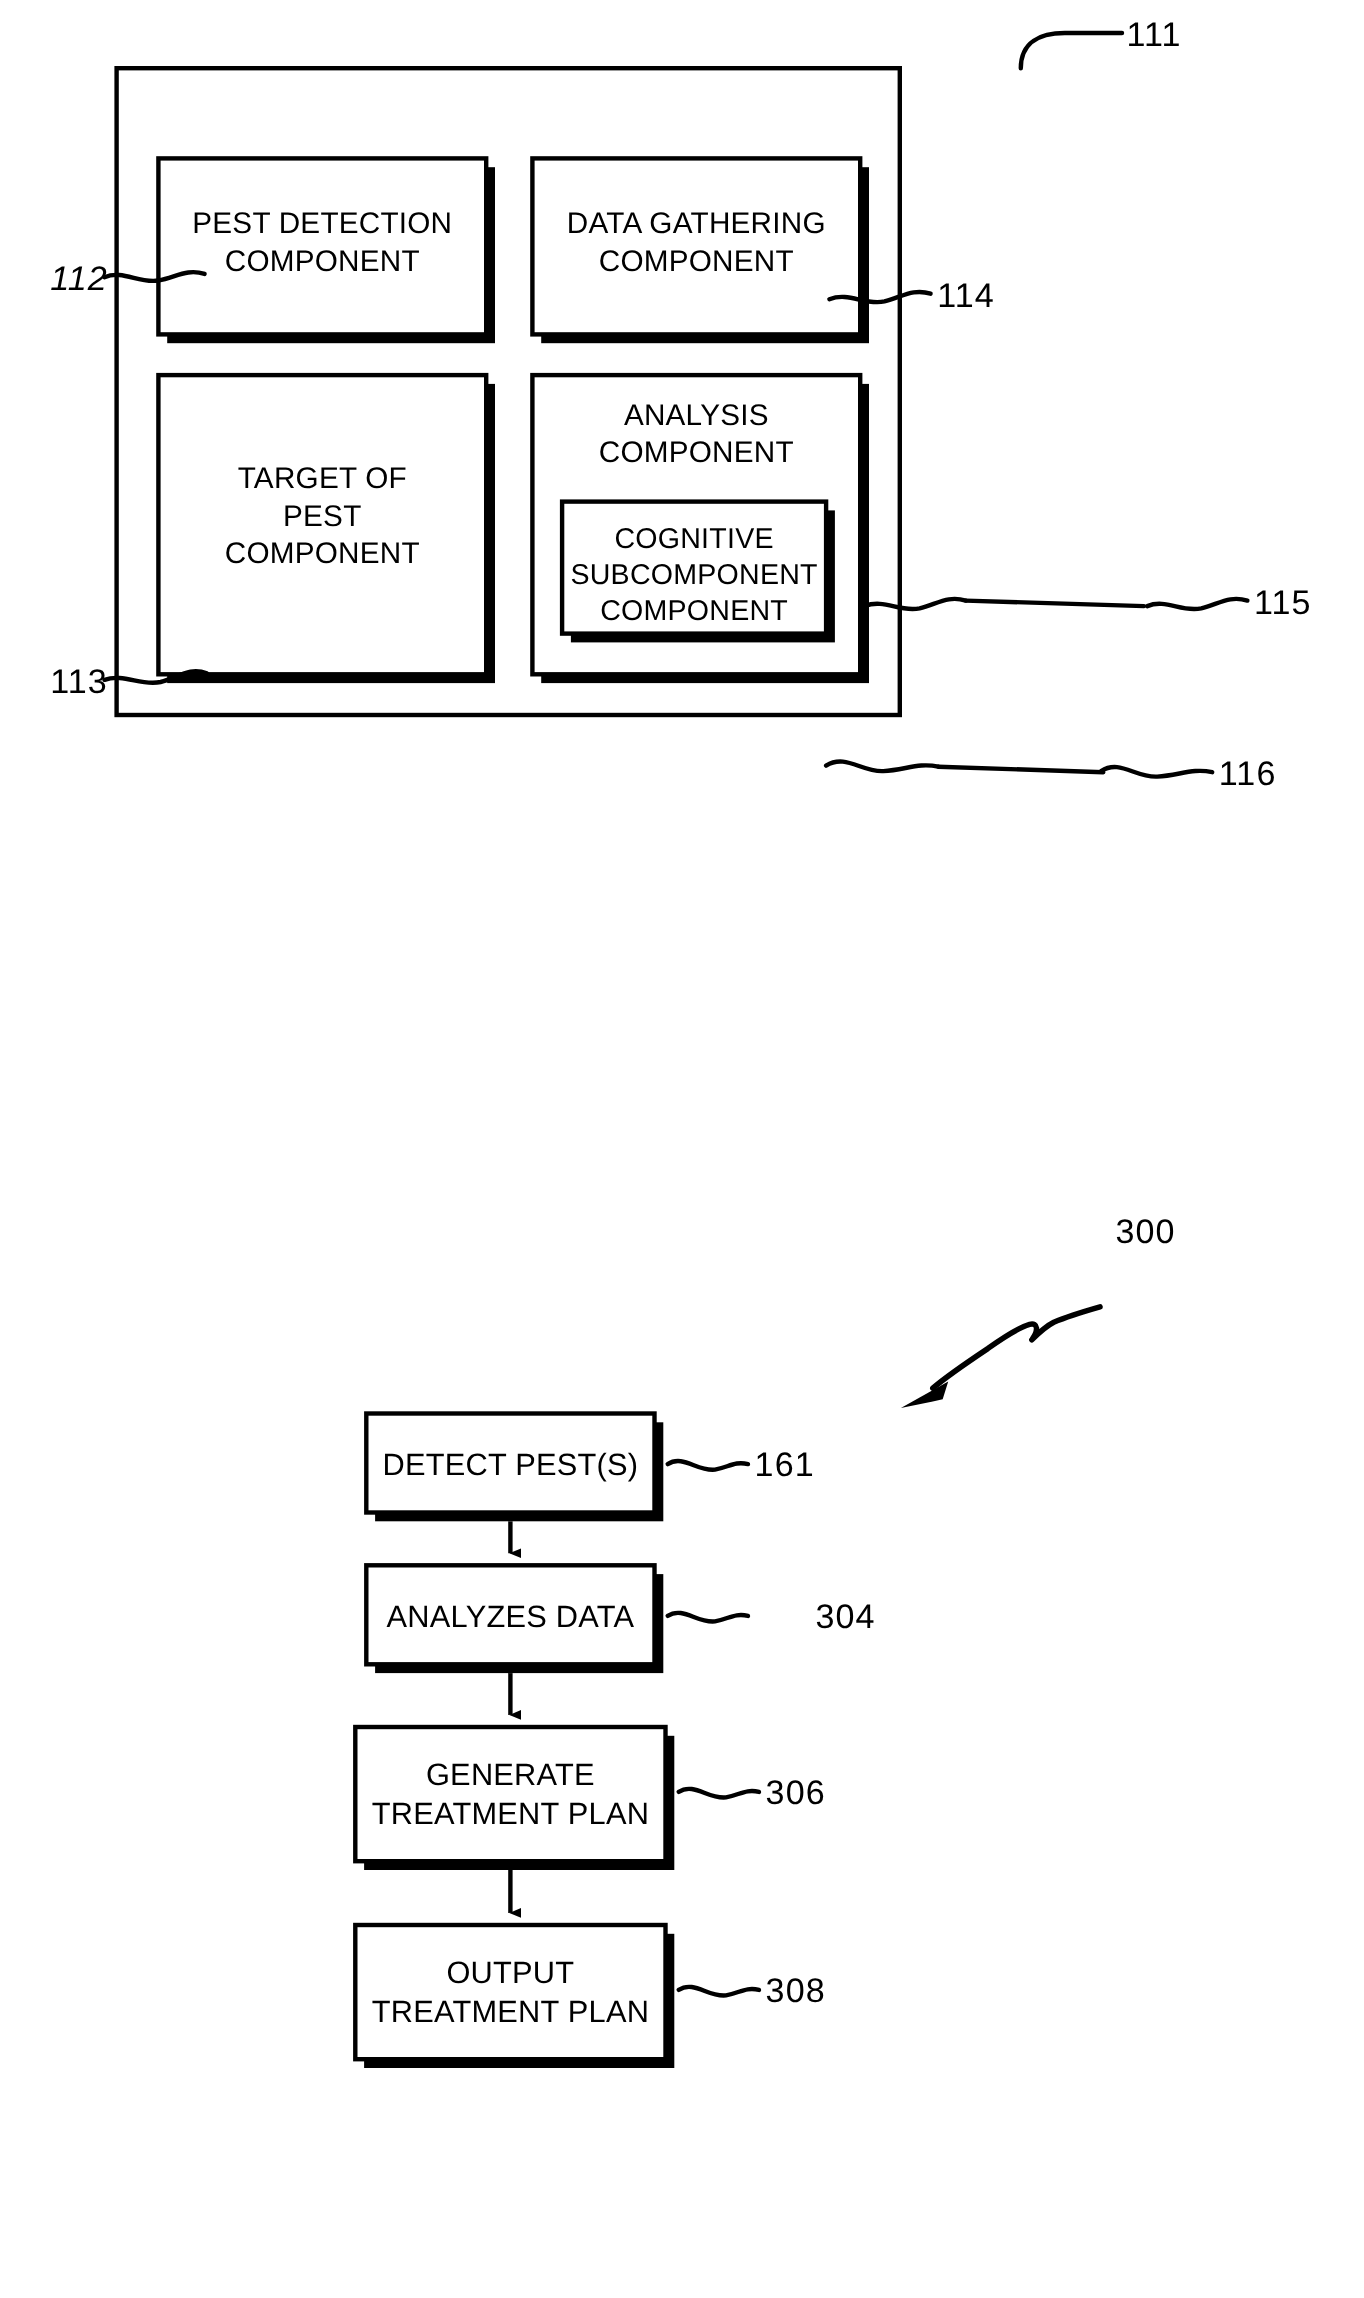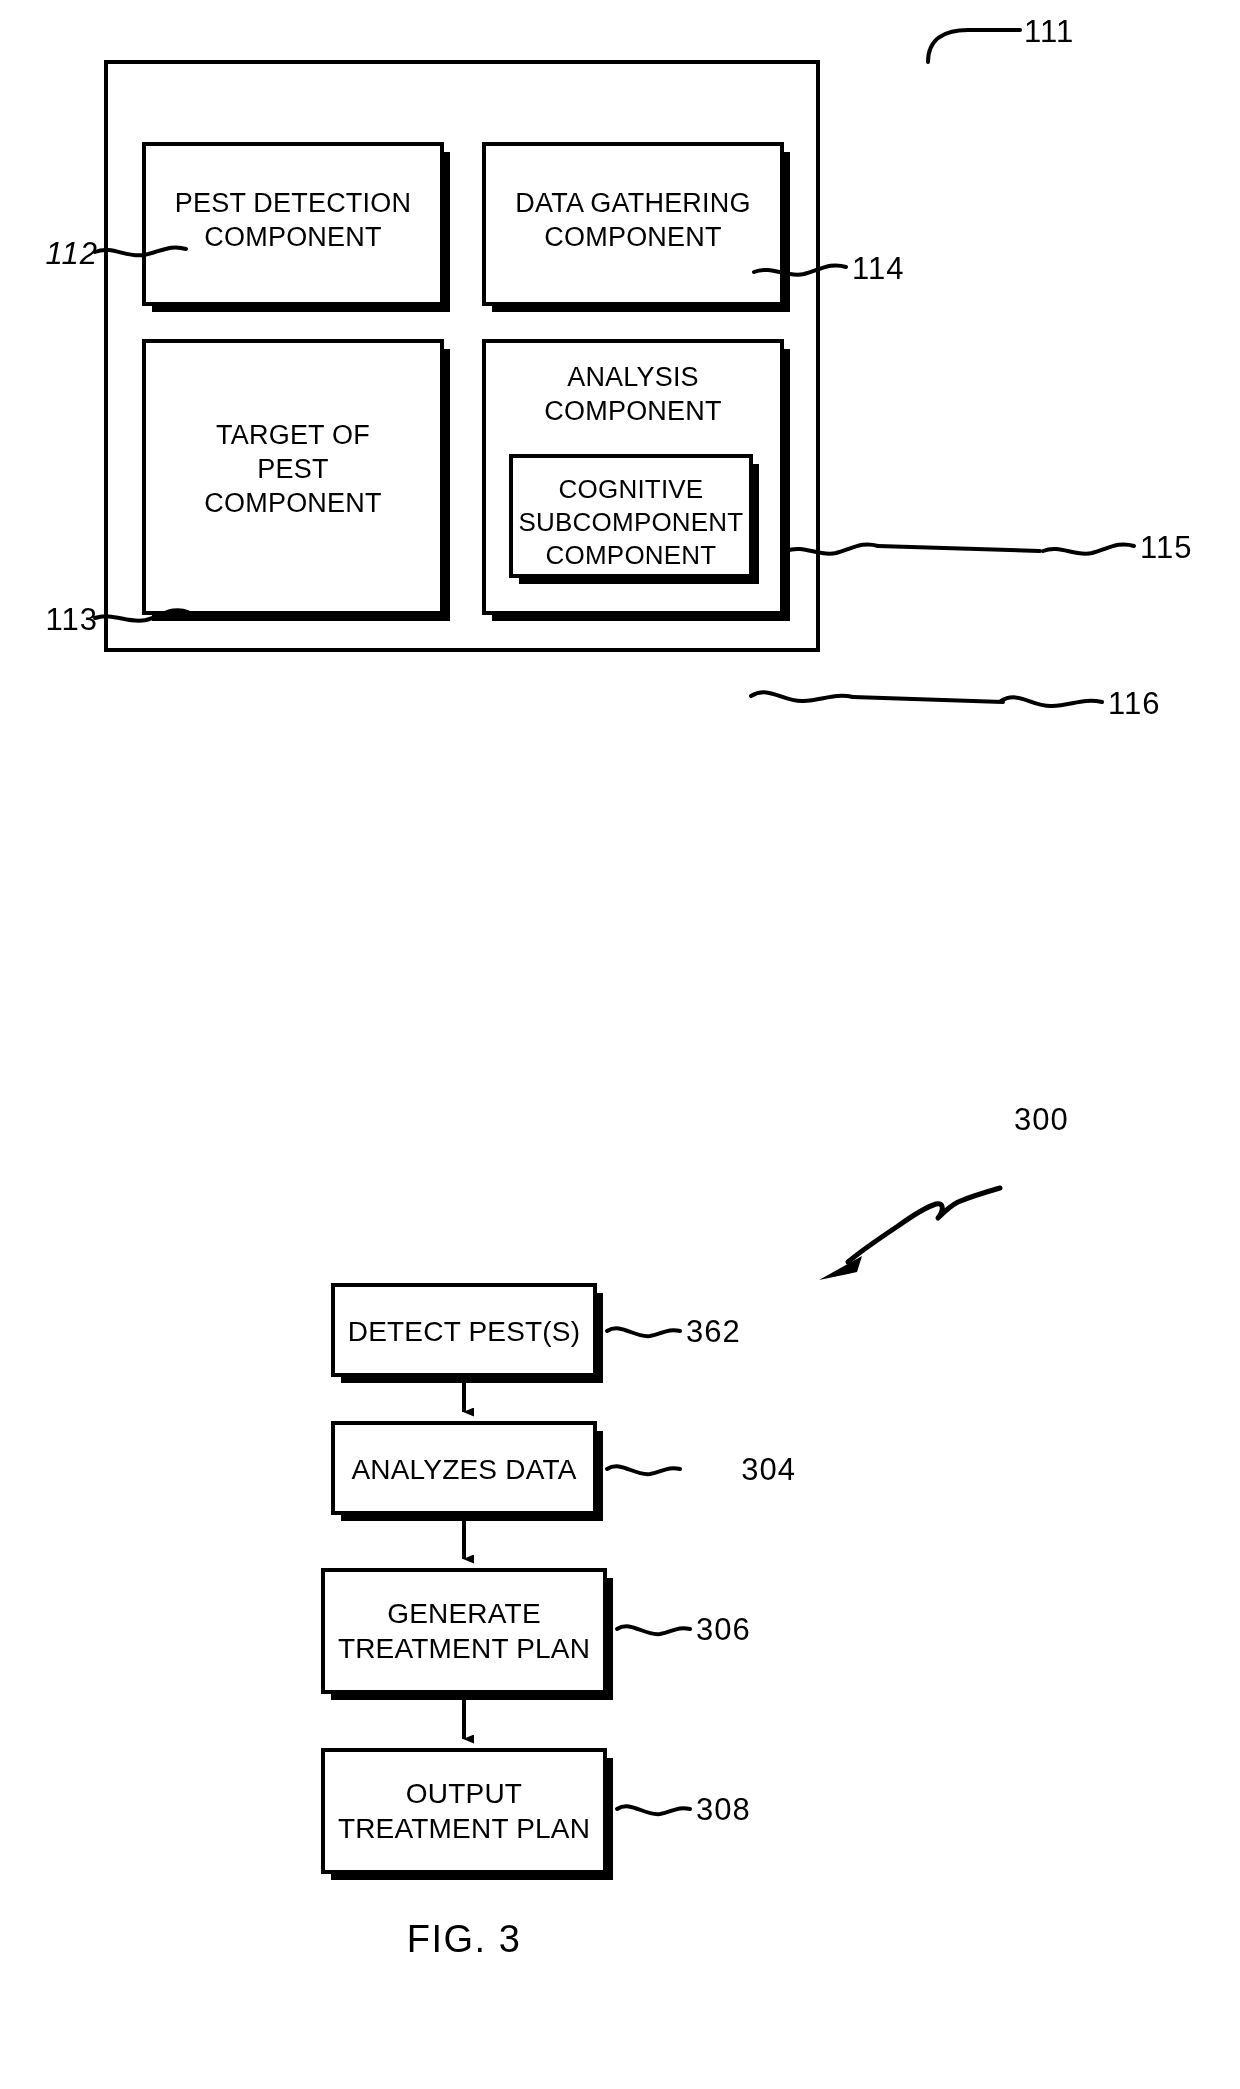--- a/index.html
+++ b/index.html
@@ -209,23 +209,22 @@
   <div class="tx flow-label" style="left:333px; top:1314px; width:262px;">DETECT PEST(S)</div>
 
   <div class="tx flow-label" style="left:333px; top:1452px; width:262px;">ANALYZES DATA</div>
 
   <div class="tx flow-label" style="left:323px; top:1596px; width:282px;">GENERATE
 TREATMENT PLAN</div>
 
   <div class="tx flow-label" style="left:323px; top:1776px; width:282px;">OUTPUT
 TREATMENT PLAN</div>
 
-  <div class="tx ref" style="left:686px; top:1312px; width:110px; text-align:left;">362</div>
+  <div class="tx ref" style="left:686px; top:1312px; width:110px; text-align:left;">161</div>
 
   <div class="tx ref" style="left:686px; top:1450px; width:110px; text-align:right;">304</div>
 
   <div class="tx ref" style="left:696px; top:1610px; width:110px; text-align:left;">306</div>
 
   <div class="tx ref" style="left:696px; top:1790px; width:110px; text-align:left;">308</div>
 
-  <div class="tx fig-caption" style="left:332px; top:1916px; width:264px;">FIG. 3</div>
 
 </div>
 
 </body></html>

